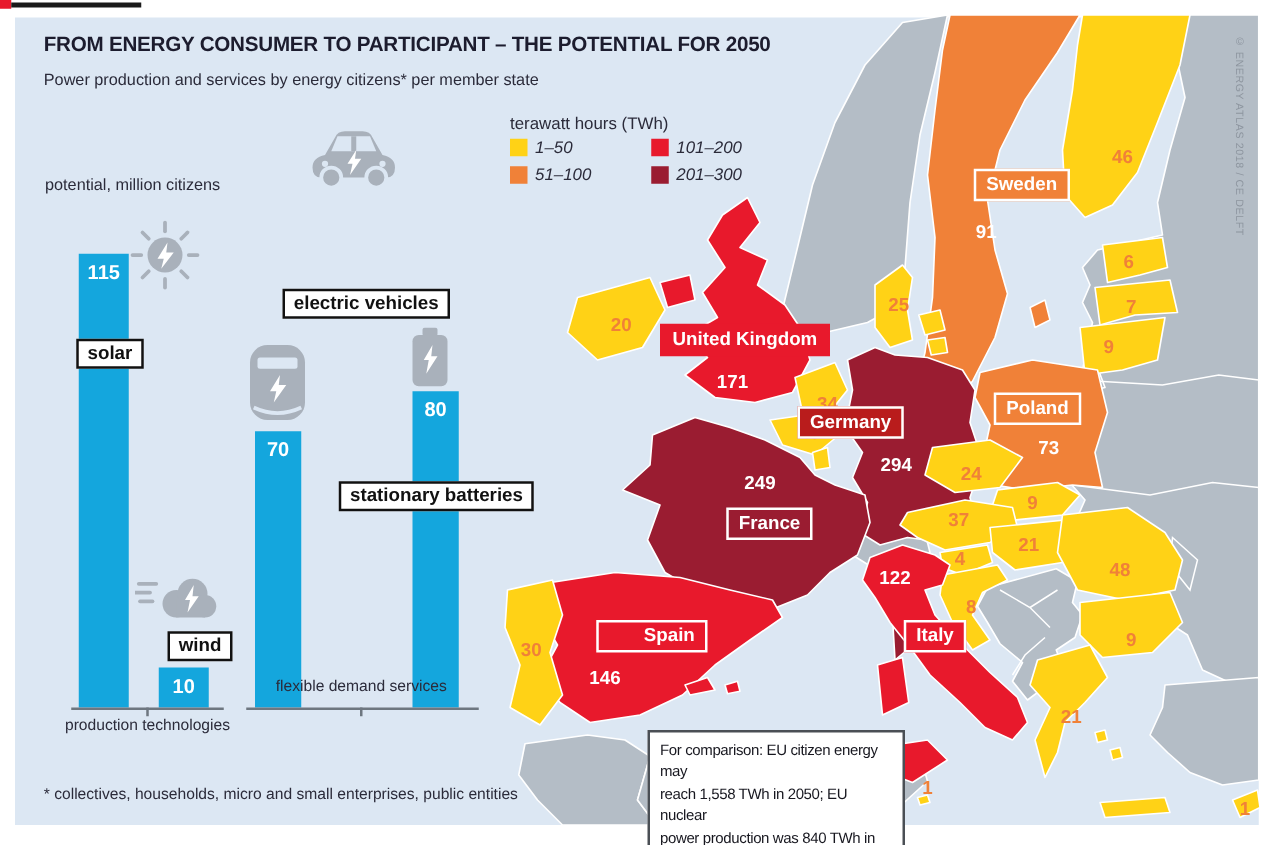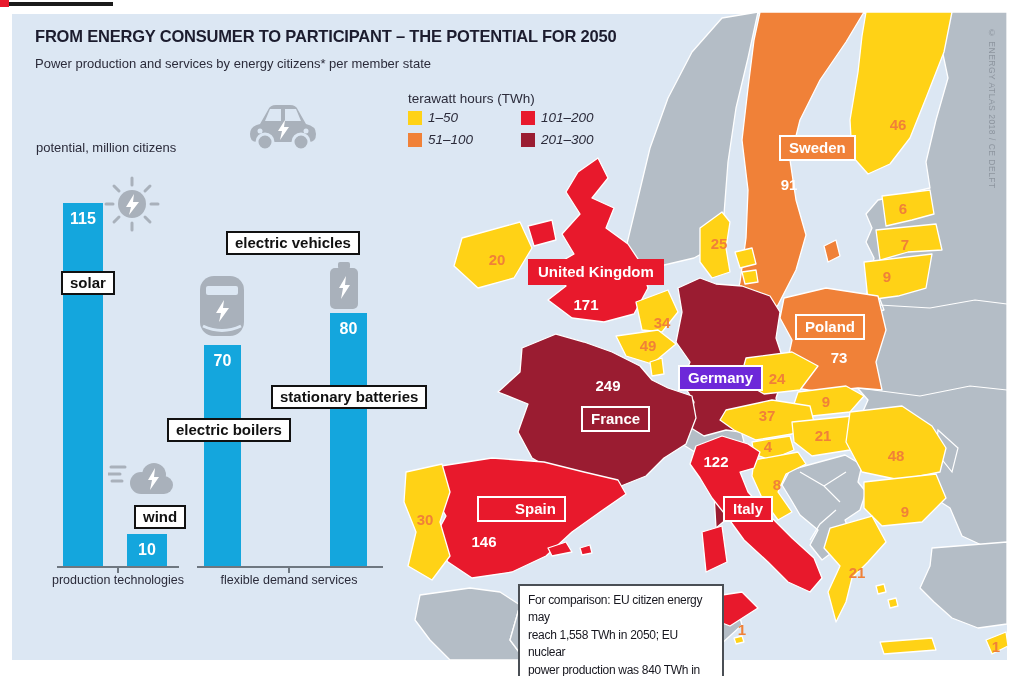--- a/index.html
+++ b/index.html
@@ -126,21 +126,21 @@
     <text class="map-num" x="608" y="391" fill="#ffffff">249</text>
     <text class="map-num" x="484" y="547" fill="#ffffff">146</text>
     <text class="map-num" x="425" y="525" fill="#f08138">30</text>
     <text class="map-num" x="716" y="467" fill="#ffffff">122</text>
     <text class="map-num" x="742" y="635" fill="#f08138">1</text>
     <text class="map-num" x="996" y="652" fill="#f08138">1</text>
   </svg>
 
   <div class="country-box abs" style="left: 779px; top: 111px; background: rgb(240, 129, 56); margin-top: 24px;">Sweden</div>
   <div class="country-box no-border abs" style="left: 528px; top: 259px; background: rgb(232, 25, 44);">United Kingdom</div>
-  <div class="country-box abs" style="left: 678px; top: 325px; background: #6d28d9; margin-top: 40px;">Germany</div>
+  <div class="country-box abs" style="left: 638px; top: 325px; background: #b91c1c;">Germany</div>
   <div class="country-box abs" style="left: 795px; top: 314px; background: rgb(240, 129, 56);">Poland</div>
   <div class="country-box abs" style="left: 581px; top: 406px; background: rgb(154, 28, 49);">France</div>
   <div class="country-box abs" style="left: 477px; top: 496px; background: rgb(232, 25, 44); padding-left: 36px;">Spain</div>
   <div class="country-box abs" style="left: 723px; top: 496px; background: rgb(232, 25, 44);">Italy</div>
 
   <div class="abs title">FROM ENERGY CONSUMER TO PARTICIPANT – THE POTENTIAL FOR 2050</div>
   <div class="abs subtitle">Power production and services by energy citizens* per member state</div>
 
   <div class="abs legend-title">terawatt hours (TWh)</div>
   <div class="abs legend-item" style="left:408px;top:110px;">
@@ -170,30 +170,29 @@
     </div>
   <div class="bar" style="left: 204px; height: 221px; top: 345px;">
     <span class="bar-val">70</span>
     </div>
   <div class="bar" style="left: 330px; height: 253px; top: 313px;">
     <span class="bar-val">80</span>
     </div>
 
   <div class="bar-label abs" style="left:61px;top:271px;">solar</div>
   <div class="bar-label abs" style="left:134px;top:505px;">wind</div>
-  <div class="bar-label abs" style="left:167px;top:418px;">electric boilers</div>
   <div class="bar-label abs" style="left:226px;top:231px;">electric vehicles</div>
   <div class="bar-label abs" style="left:271px;top:385px;">stationary batteries</div>
 
   <div class="axis" style="left:57px;top:566px;width:122px;"></div>
   <div class="tick" style="left:117px;top:566px;"></div>
   <div class="axis" style="left:197px;top:566px;width:186px;"></div>
   <div class="tick" style="left:288px;top:566px;"></div>
   <div class="group-label" style="left:35px;top:573px;width:166px;">production technologies</div>
-  <div class="group-label" style="left:196px;top:573px;width:186px;">flexible demand services</div>
+  <div class="group-label" style="left:196px;top:542px;width:186px;">flexible demand services</div>
 
   <svg class="icon" style="left:104px;top:176px;" width="56" height="56" viewBox="0 0 56 56">
     <g stroke="var(--icon-gray)" stroke-width="3" stroke-linecap="round">
       <line x1="28" y1="2" x2="28" y2="9"></line>
         <line x1="28" y1="47" x2="28" y2="54"></line>
       <line x1="2" y1="28" x2="9" y2="28"></line>
         <line x1="47" y1="28" x2="54" y2="28"></line>
       <line x1="10" y1="10" x2="15" y2="15"></line>
         <line x1="41" y1="41" x2="46" y2="46"></line>
       <line x1="10" y1="46" x2="15" y2="41"></line>
@@ -234,14 +233,15 @@
     <circle cx="56" cy="27" r="9" fill="var(--icon-gray)"></circle>
     <rect x="33" y="22" width="23" height="14" fill="var(--icon-gray)"></rect>
     <path d="M47 10 L40 22 h4 L42 32 L51 19 h-5 Z" fill="#fff"></path>
   </svg>
 
   <div class="note-box">
     <div>For comparison: EU citizen energy may</div>
     <div>reach 1,558 TWh in 2050; EU nuclear</div>
     <div>power production was 840 TWh in 2016.</div>
   </div>
+  <div class="abs footnote">* collectives, households, micro and small enterprises, public entities</div>
   <div class="abs copyright">© ENERGY ATLAS 2018 / CE DELFT</div>
 </div>
 
 </body></html>

